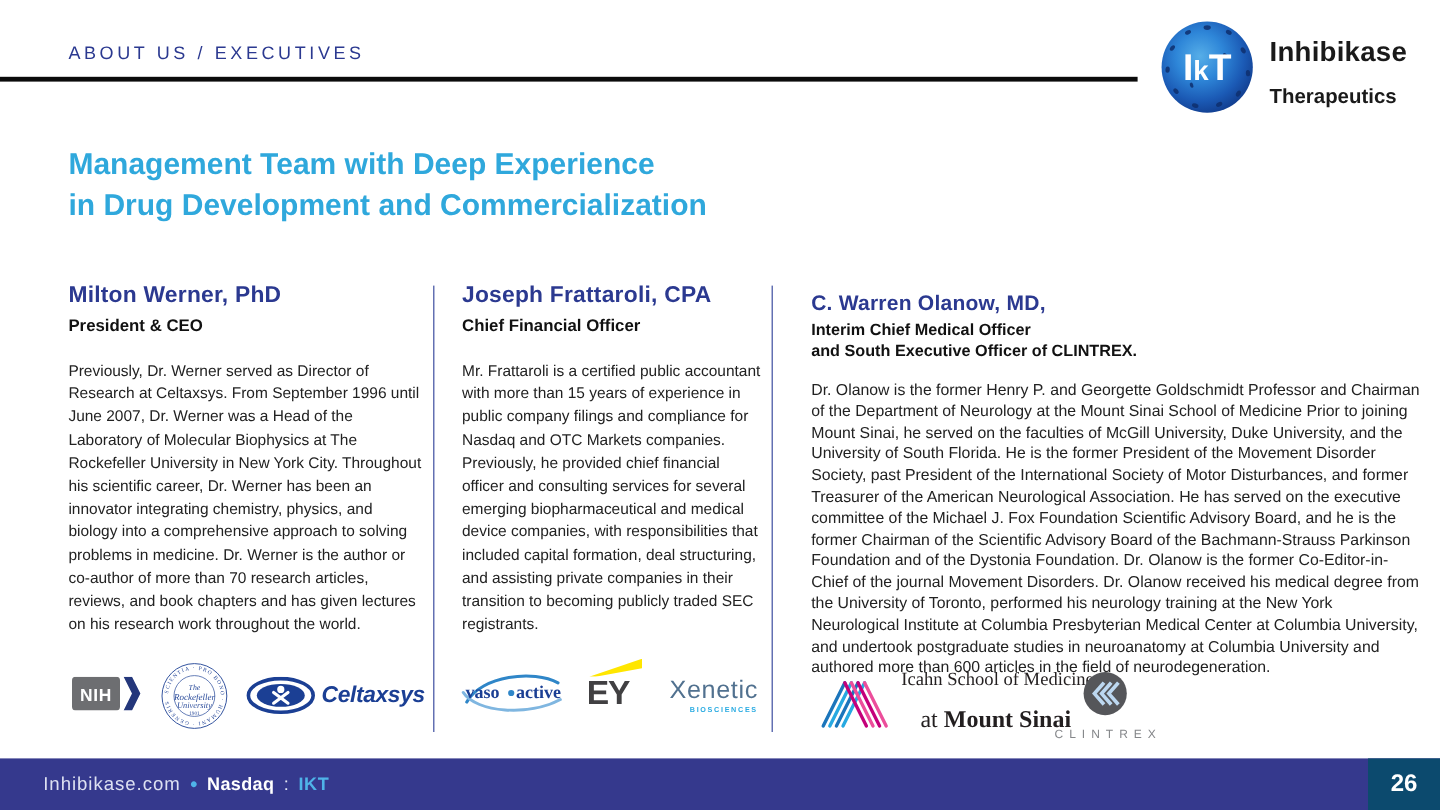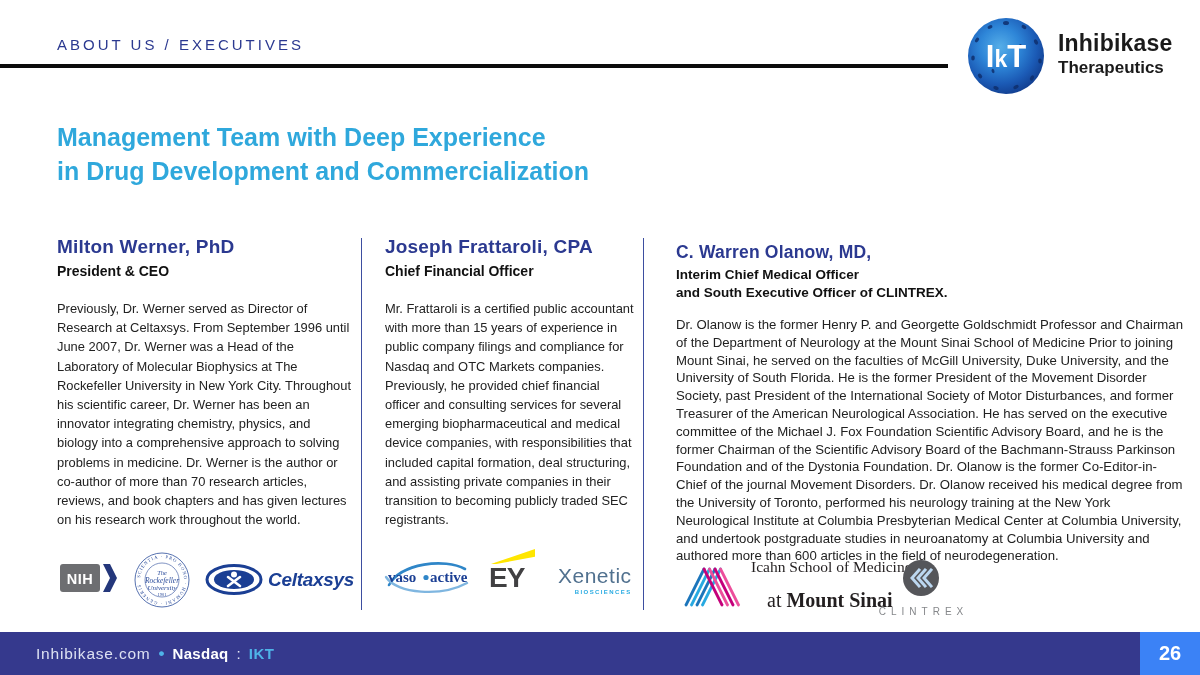--- a/index.html
+++ b/index.html
@@ -12,21 +12,21 @@
   
   .breadcrumb {
     position:absolute; left:57px; top:36px;
     font-size:15px; letter-spacing:3px; color:#2B3990; font-weight:500;
   }
   .rule { position:absolute; left:0; top:64px; width:948px; height:4px; background:#0b0b0b; }
   .brand { position:absolute; left:966px; top:14px; width:230px; height:86px; }
   .brand-sphere { position:absolute; left:0; top:2px; }
   .brand-text { position:absolute; left:92px; top:16px; color:#1a1a1a; }
   .brand-name { font-size:23px; font-weight:700; letter-spacing:0.2px; }
-  .brand-sub  { font-size:17px; font-weight:700; margin-top:1px; }
+  .brand-sub  { font-size:17px; font-weight:700; margin-top:14px; }
   
   .title {
     position:absolute; left:57px; top:120px;
     font-size:25px; line-height:34px; font-weight:700; color:#2FA8DC;
   }
   
   .col { position:absolute; }
   .col-1 { left:57px;  top:236px; width:294px; }
   .col-2 { left:385px; top:236px; width:252px; }
   .col-3 { left:676px; top:242px; width:508px; }
@@ -63,21 +63,21 @@
   
   .footer { position:absolute; left:0; top:632px; width:1200px; height:43px; background:#35398D; }
   .footer-left { position:absolute; left:36px; top:0; height:43px; display:flex; align-items:center; gap:8px; }
   .site { color:#DDE1F2; font-size:15.5px; letter-spacing:0.8px; }
   .dot { color:#4FB3E8; font-size:17px; font-weight:700; }
   .nasdaq { color:#ffffff; font-size:15px; font-weight:700; letter-spacing:0.3px; }
   .colon { color:#E6E8F5; font-size:15px; }
   .ticker { color:#4FB3E8; font-size:15px; font-weight:700; letter-spacing:0.5px; }
   .page-badge {
     position:absolute; left:1140px; top:632px; width:60px; height:43px;
-    background:#3b82f6; color:#fff; font-size:20px; font-weight:700;
+    background:#0c4a6e; color:#fff; font-size:20px; font-weight:700;
     display:flex; align-items:center; justify-content:center;
   }
 </style>
 </head>
 <body>
 
 <div class="slide">
 
   <div class="breadcrumb">ABOUT US / EXECUTIVES</div>
   <div class="rule"></div>

